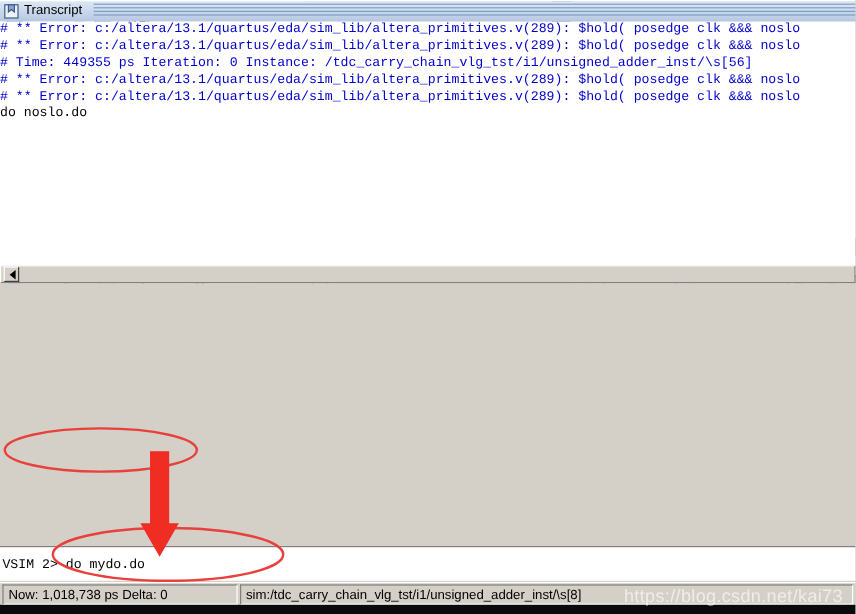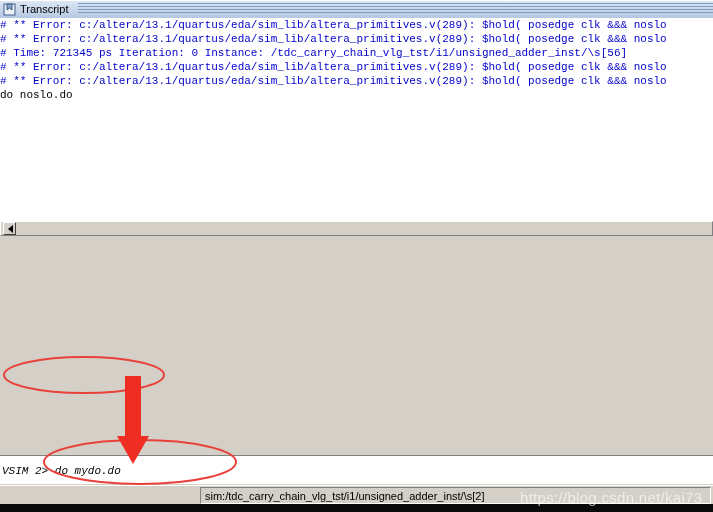--- a/index.html
+++ b/index.html
@@ -175,21 +175,21 @@
   }
   .tr-line{ height:14px; line-height:14px; white-space:nowrap; color:#0000cc; }
   .tr-line.local{ color:#000; }
   #tr-hsb{ position:absolute; left:0; top:221px; width:713px; height:15px; background:#d4d0c8;}
 
   #cmd-area{
     position:absolute; left:0; top:455px; width:713px; height:28px;
     background:#fff; border-top:1px solid #808080;
     font-family:"Liberation Mono", monospace; font-size:11px;
   }
-  #cmd-prompt{ position:absolute; left:2px; top:9px; white-space:nowrap; color:#000;font-style:italic;}
+  #cmd-prompt{ position:absolute; left:2px; top:9px; white-space:nowrap; color:#000;}
 
   
   #statusbar{
     position:absolute; left:0; top:485px; width:713px; height:19px;
     background:#d4d0c8; border-top:1px solid #fff;
   }
   .status-cell{
     position:absolute; top:1px; height:17px; line-height:17px;
     border:1px solid #808080; border-right-color:#fff; border-bottom-color:#fff;
     box-sizing:border-box; padding-left:4px; font-size:11px; white-space:nowrap;
@@ -598,40 +598,41 @@
         <i style="top:0;"></i>
           <i style="top:3px;"></i>
           <i style="top:6px;"></i>
           <i style="top:9px;"></i>
       </span>
     </div>
     <div id="tr-body">
       <div id="tr-lines">
           <div class="tr-line"># ** Error: c:/altera/13.1/quartus/eda/sim_lib/altera_primitives.v(289): $hold( posedge clk &amp;&amp;&amp; noslo</div>
           <div class="tr-line"># ** Error: c:/altera/13.1/quartus/eda/sim_lib/altera_primitives.v(289): $hold( posedge clk &amp;&amp;&amp; noslo</div>
-          <div class="tr-line">#    Time: 721345 ps  Iteration: 0  Instance: /tdc_carry_chain_vlg_tst/i1/unsigned_adder_inst/\s[56]</div>
+          <div class="tr-line">#    Time: 449355 ps  Iteration: 0  Instance: /tdc_carry_chain_vlg_tst/i1/unsigned_adder_inst/\s[56]</div>
           <div class="tr-line"># ** Error: c:/altera/13.1/quartus/eda/sim_lib/altera_primitives.v(289): $hold( posedge clk &amp;&amp;&amp; noslo</div>
           <div class="tr-line"># ** Error: c:/altera/13.1/quartus/eda/sim_lib/altera_primitives.v(289): $hold( posedge clk &amp;&amp;&amp; noslo</div>
           <div class="tr-line local">do noslo.do</div>
         </div>
     </div>
     <div id="tr-hsb" class="raised">
       <div class="sb-btn" style="left:2px; top:0;">
         <div class="arrow arr-left" style="left:4px; top:2px;"></div>
       </div>
     </div>
     <div class="panel" style="left:0; top:236px; width:713px; height:7px;"></div>
   </div>
 
   <div id="cmd-area">
     <span id="cmd-prompt">VSIM 2&gt; do mydo.do</span>
   </div>
 
   <div id="statusbar">
-    <div class="status-cell" style="left:200px; width:511px;">sim:/tdc_carry_chain_vlg_tst/i1/unsigned_adder_inst/\s[2]</div>
+    <div class="status-cell" style="left:2px; width:196px;">Now: 1,018,738 ps   Delta: 0</div>
+    <div class="status-cell" style="left:200px; width:511px;">sim:/tdc_carry_chain_vlg_tst/i1/unsigned_adder_inst/\s[8]</div>
   </div>
   <div id="bottom-black"></div>
 
   <svg id="annot">
     <ellipse cx="84" cy="375" rx="80" ry="18" fill="none" stroke="#e8403a" stroke-width="2"></ellipse>
     <ellipse cx="140" cy="462" rx="96" ry="22" fill="none" stroke="#e8403a" stroke-width="2"></ellipse>
     <g>
       <rect x="125" y="376" width="16" height="62" fill="#f02d22"></rect>
       <path d="M117 436 L149 436 L133 464 Z" fill="#f02d22"></path>
     </g>

